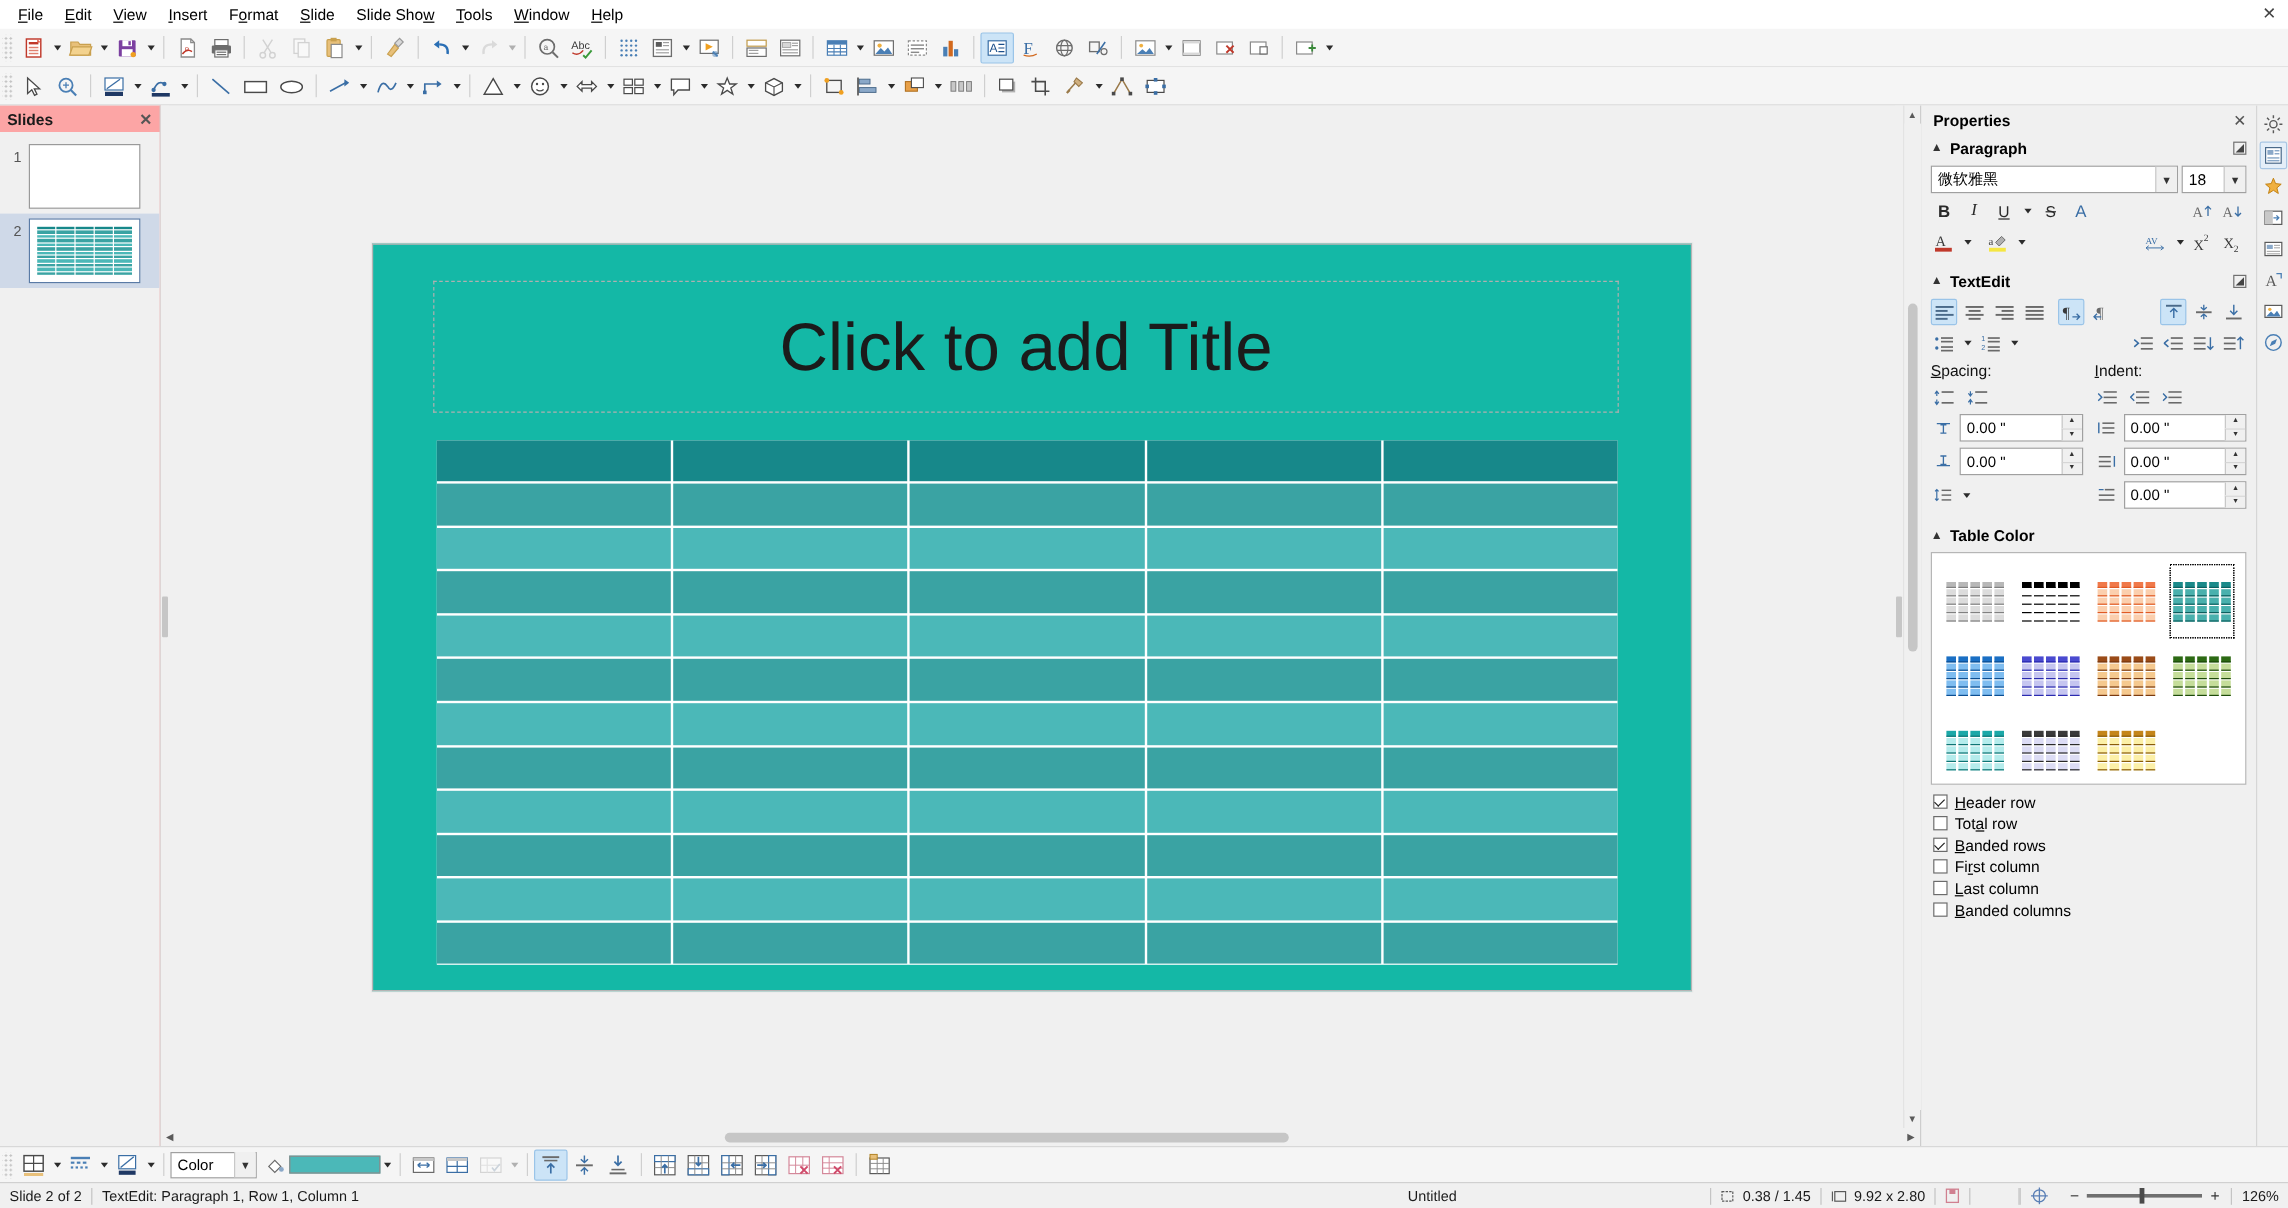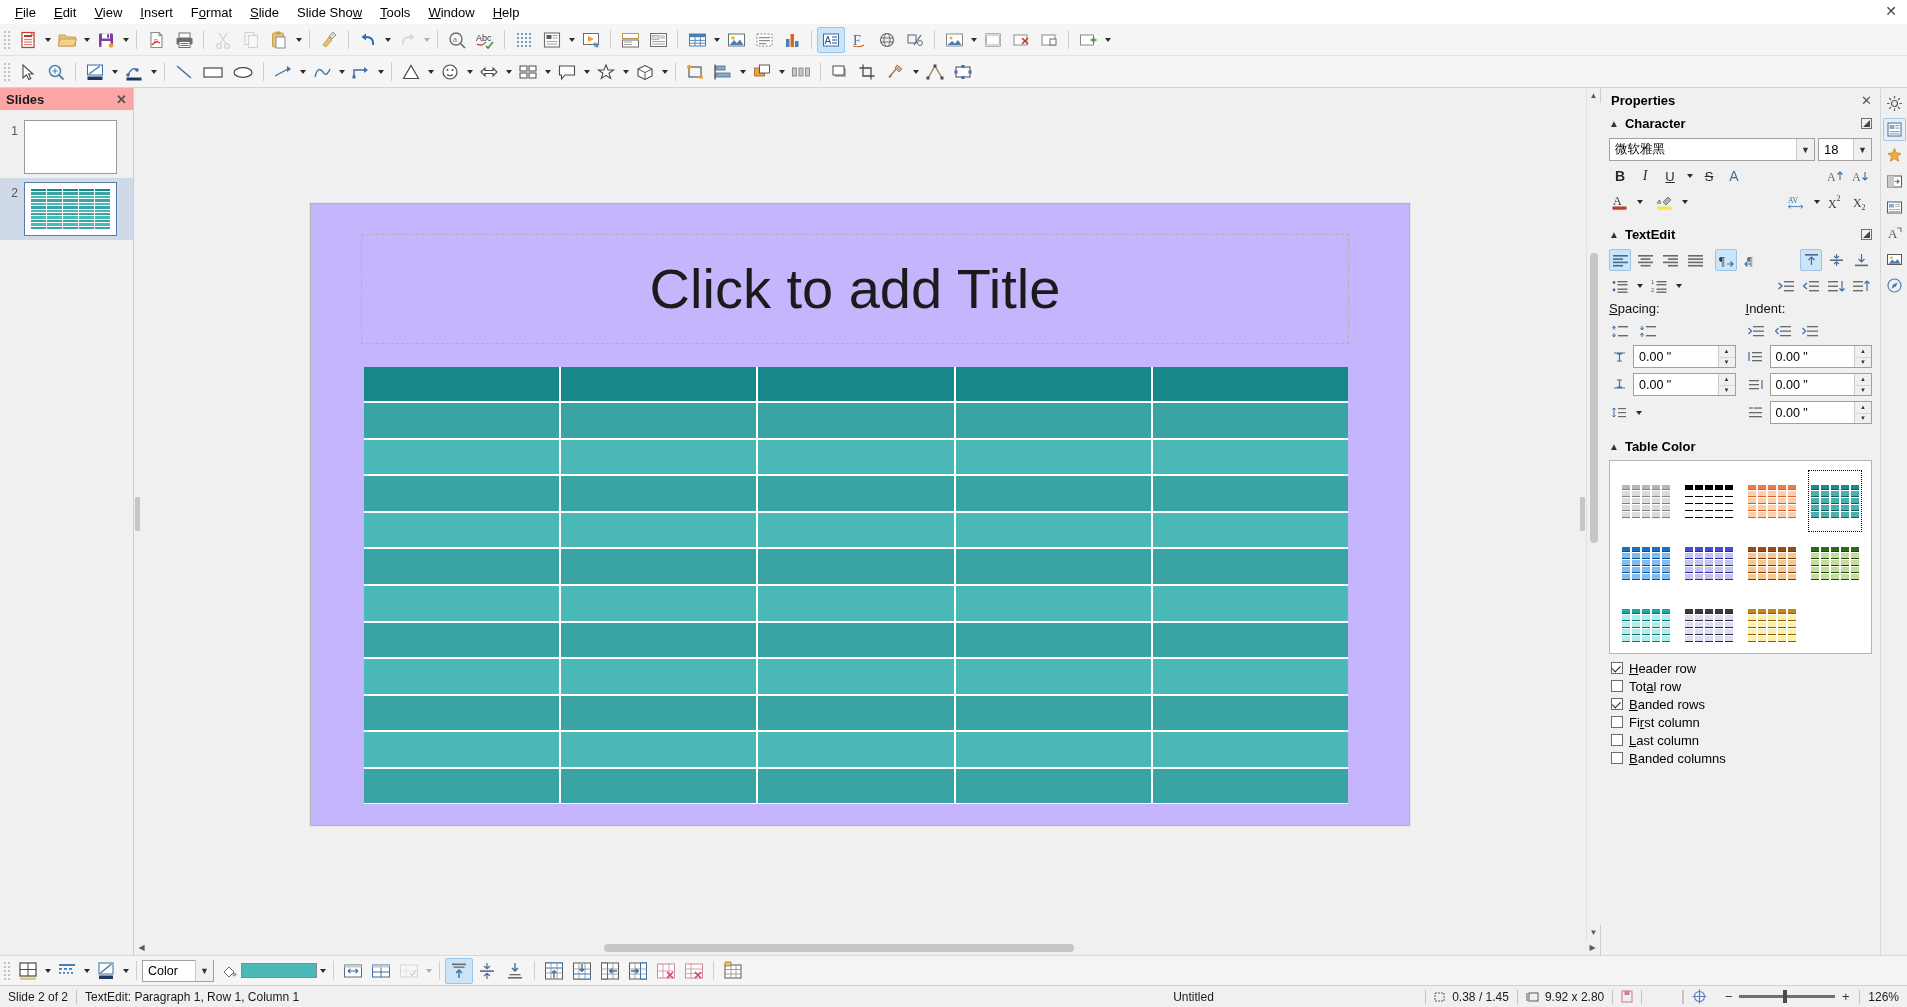--- a/index.html
+++ b/index.html
@@ -115,21 +115,21 @@
 
   
   .editor-wrap { flex: 1 1 auto; display: flex; flex-direction: column; min-width: 0; background: #f0f0f0; }
   .editor-area { flex: 1 1 auto; display: flex; min-height: 0; position: relative; }
   .edge-handle {
     width: 7px; flex: 0 0 7px; background: #f0f0f0; display: flex; align-items: center; justify-content: center;
   }
   .edge-handle .hbar { width: 5px; height: 34px; background: #c6c6c6; border-radius: 1px; }
   .canvas-host { flex: 1 1 auto; display: flex; align-items: center; justify-content: center; min-width: 0; padding: 0 4px; }
   .slide-canvas {
-    width: 1100px; height: 623px; background: #c4b5fd; border: 1px solid #b5b5b5;
+    width: 1100px; height: 623px; background: #14b8a6; border: 1px solid #b5b5b5;
     box-shadow: 0 0 0 1px #e6e6e6; position: relative;
   }
   .title-ph {
     position: absolute; left: 50px; top: 30px; width: 988px; height: 110px;
     border: 1px dashed #b0b0b0;
     display: flex; align-items: center; justify-content: center;
   }
   .title-ph .ph-text { font-size: 56px; color: #1b1b1b; font-family: "Liberation Sans", sans-serif; }
   .tbl {
     position: absolute; left: 53px; top: 163px; width: 984px; height: 437px;
@@ -1011,21 +1011,21 @@
     </div>
 
     <div class="props">
       <div class="props-head">
         <div class="pt">Properties</div>
         <div class="px">✕</div>
       </div>
 
       <div class="sect-head">
         <span class="chev">▲</span>
-        <span class="st">Character</span>
+        <span class="st">Paragraph</span>
         <span class="more"></span>
       </div>
       <div class="sect-body">
         <div class="rowline">
           <div class="fld fontname">
             <span class="fv">微软雅黑</span>
             <span class="drop">▼</span>
           </div>
           <div class="fld fsize">
             <span class="fv">18</span>

